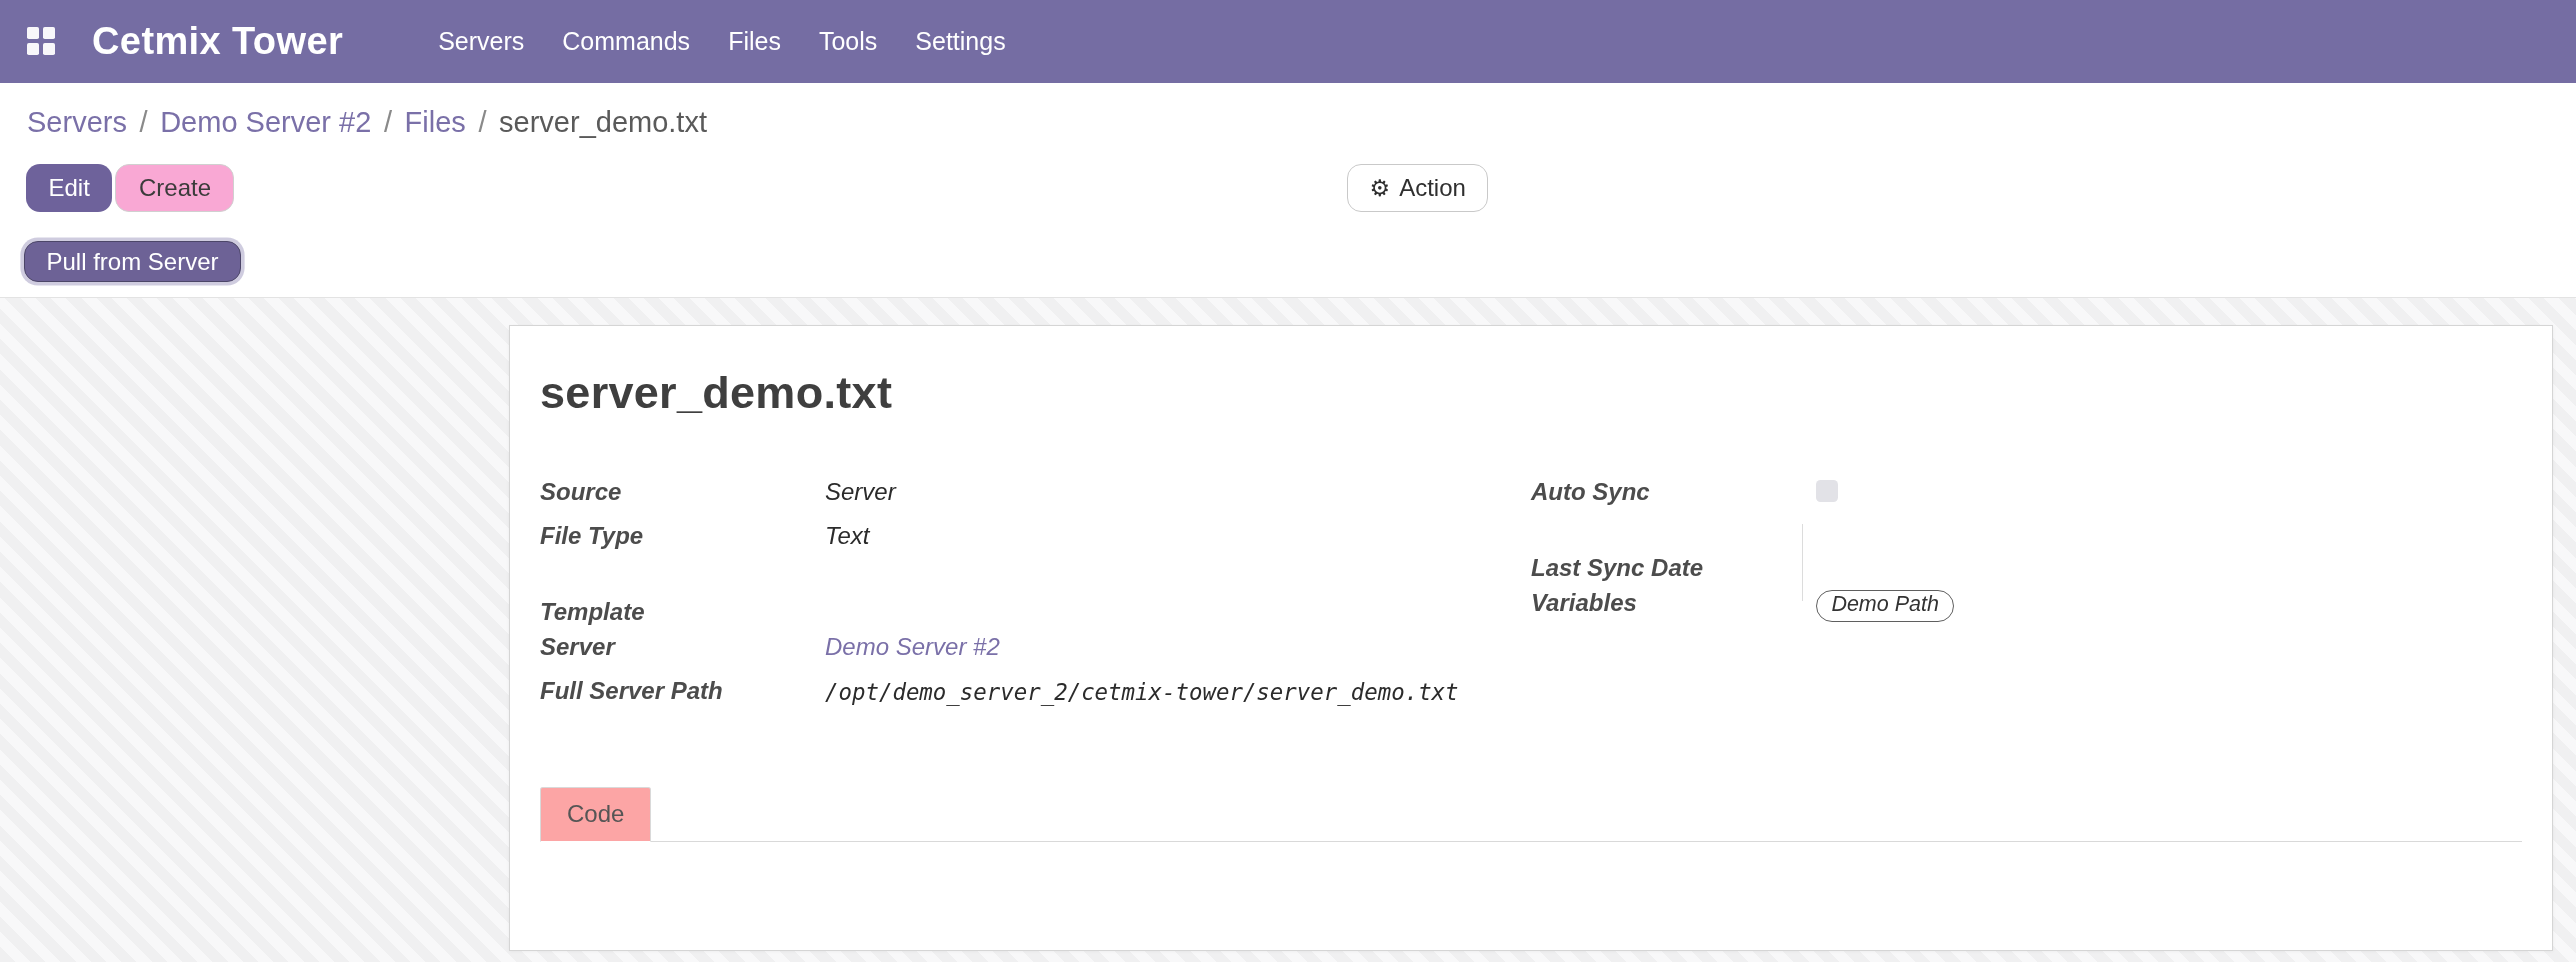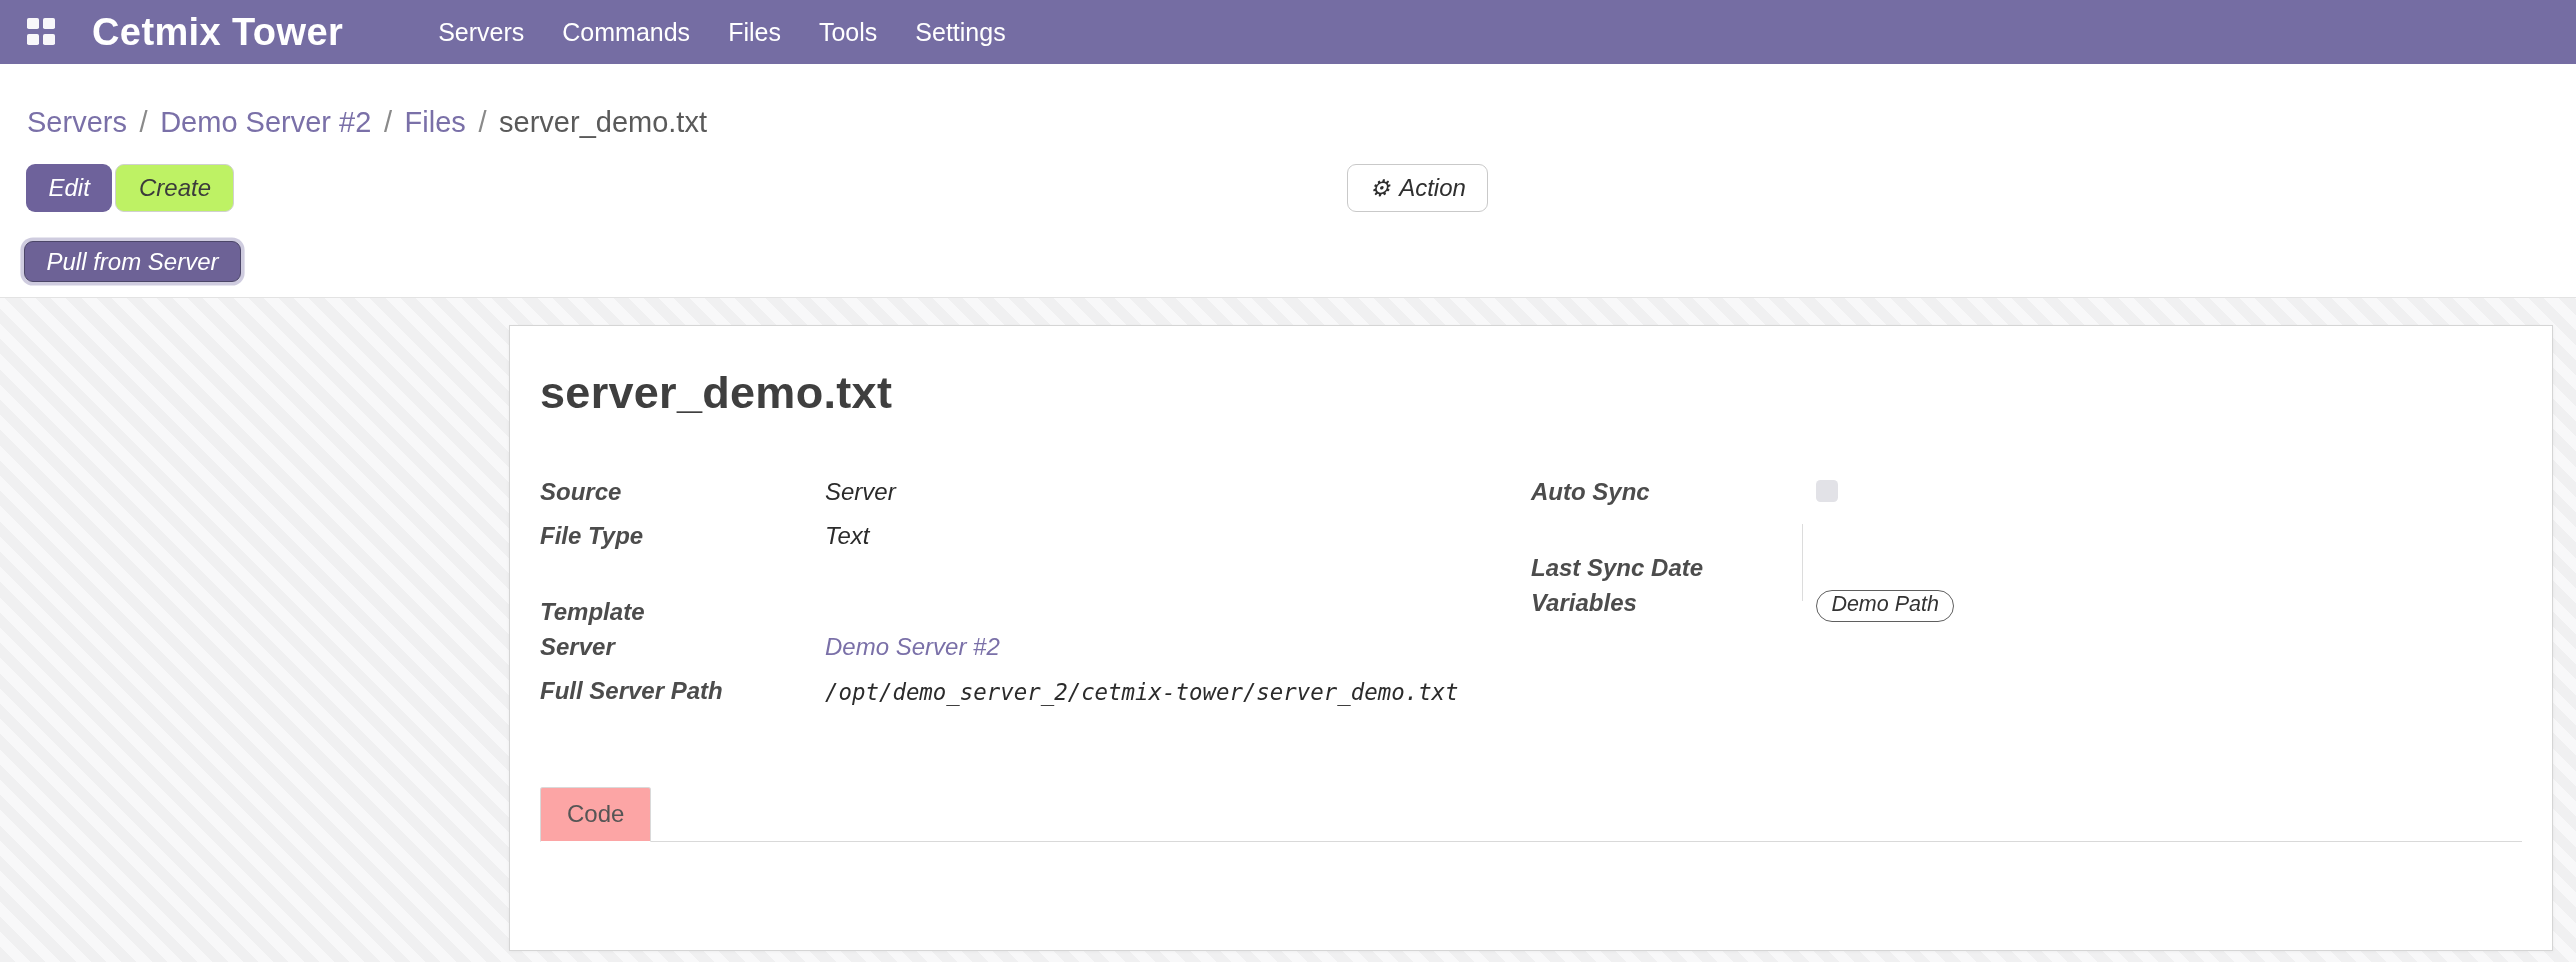--- a/index.html
+++ b/index.html
@@ -1,45 +1,45 @@
 <!DOCTYPE html>
 <html style="font-size:14.4px"><head>
 <meta charset="utf-8">
 <style>
   * { margin:0; padding:0; box-sizing:border-box; }
   html,body { width:2576px; height:962px; overflow:hidden; background:#fff;
               font-family:"Liberation Sans", sans-serif; }
   .page { position:relative; width:2576px; height:962px; }
 
   
-  .navbar { position:absolute; top:0; left:0; right:0; height:64px;
+  .navbar { position:absolute; top:0; left:0; right:0; height:83px;
             background:#756da3; display:flex; align-items:center; padding-left:27px; }
   .apps-icon { width:29px; height:29px; display:grid;
                grid-template-columns:11.7px 11.7px; grid-template-rows:11.7px 11.7px;
                gap:4.5px; cursor:pointer; flex:none; }
   .apps-icon div { background:#ffffff; border-radius:1.8px; opacity:.95; }
   .brand { color:#fff; font-size:38px; font-weight:700; margin-left:36px;
            letter-spacing:0.4px; cursor:pointer; white-space:nowrap; }
   .nav-menu { display:flex; margin-left:76px; height:83px; align-items:center; }
   .nav-item { color:#fff; font-size:25px; padding:0 19px; line-height:83px;
               cursor:pointer; white-space:nowrap; }
 
   
   .breadcrumb { position:absolute; top:106px; left:27px; display:flex;
                 align-items:center; font-size:29px; white-space:nowrap; }
   .crumb-link { color:#7a70a8; cursor:pointer; }
   .crumb-sep { color:#8a8a8a; margin:0 12.6px; }
   .crumb-current { color:#5a5a5a; }
 
   
-  .btn { font-size:24px; height:48px; padding:0 21.5px; border-radius:9px;
+  .btn { font-size:24px; height:48px; padding:0 21.5px; border-radius:14px;
          display:inline-flex; align-items:center; gap:9px; cursor:pointer;
-         border:0.9px solid transparent; white-space:nowrap;font-style:italic; }
+         border:0.9px solid transparent; white-space:nowrap; }
   .btn-edit { position:absolute; top:164px; left:26px; background:#6e629b; color:#fff; }
-  .btn-create { position:absolute; top:164px; left:115px; background:#bef264;
+  .btn-create { position:absolute; top:164px; left:115px; background:#f9a8d4;
                 color:#3b3b3b; border-color:#d0d0d0;padding-left:23px; }
   .btn-action { position:absolute; top:164px; left:1347px; background:#fff;
                 color:#2f2f2f; border-color:#c9c9c9; }
   .gear { font-size:23px; line-height:1; color:#2f2f2f; }
   .btn-pull { position:absolute; top:241px; left:24px; height:41px;
               background:#6d6296; color:#fff; border:1.8px solid #4c4668;
               box-shadow:0 0 0 3.6px rgba(118,109,163,.35); }
 
   
   .content { position:absolute; top:297px; left:0; right:0; bottom:0;

